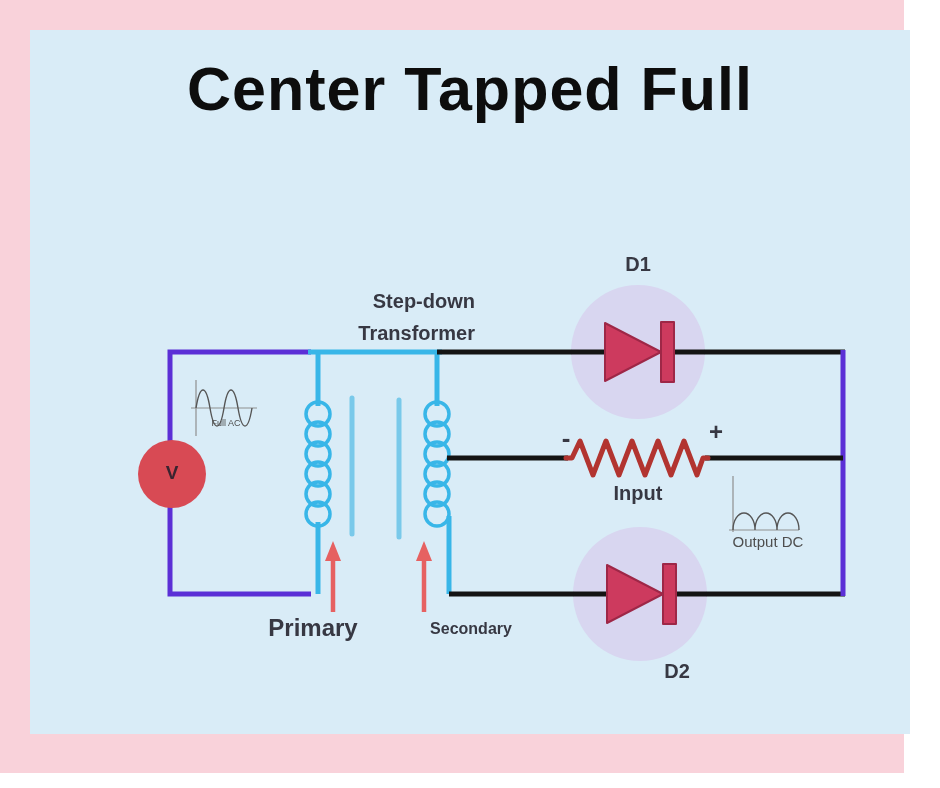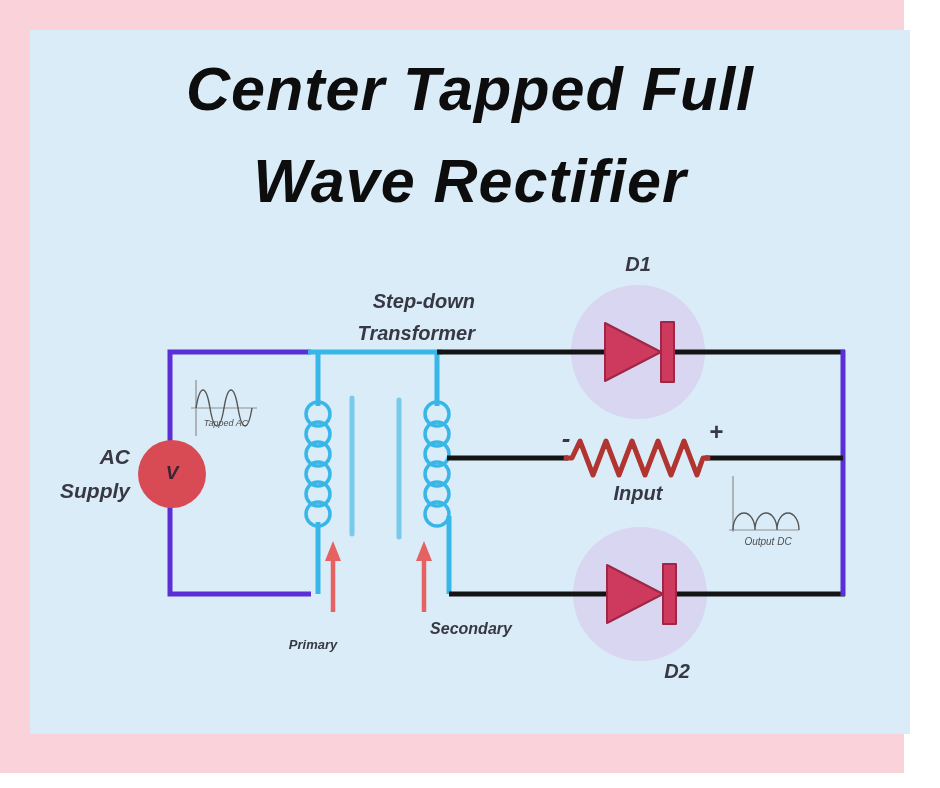--- a/index.html
+++ b/index.html
@@ -3,21 +3,20 @@
 <meta charset="utf-8">
 <style>
   html,body{margin:0;padding:0;}
   body{
     width:940px;height:788px;overflow:hidden;
     font-family:"Liberation Sans","DejaVu Sans",sans-serif;
   }
   .frame{
     position:relative;width:904px;height:788px;
     background:var(--frame);
-    font-style:italic;
   }
   .bottom-strip{
     position:absolute;left:0;bottom:0;width:940px;height:15px;
     background:#ffffff;
   }
   .panel{
     position:absolute;left:30px;top:30px;width:880px;height:704px;
     background:var(--panel);
   }
   h1.title{
@@ -47,21 +46,21 @@
   .inset-axis{stroke:#8f8f8f;stroke-width:1.2;fill:none;}
   .inset-wave{stroke:#555555;stroke-width:1.4;fill:none;}
   .source{fill:var(--source);}
 </style>
 </head>
 <body>
 
 <div class="frame">
 
   <div class="panel">
-    <h1 class="title"><span>Center Tapped Full</span><br><span>Wave Rectifier</span></h1>
+    <h1 class="title"><span>Center Tapped Full</span><br></h1>
   </div>
 
   <svg class="circuit" viewBox="0 0 940 788">
 
     <path class="w-purple" d="M 311 352 L 170 352 L 170 594 L 311 594"></path>
 
     <path class="w-cyan" d="M 318 352 L 318 406"></path>
     <path class="w-cyan" d="M 318 522 L 318 594"></path>
 
     <path class="w-cyan" d="M 308 352 L 442 352"></path>
@@ -133,38 +132,37 @@
     <g>
       <line class="arrow" x1="333" y1="612" x2="333" y2="559"></line>
       <polygon class="arrow-head" points="325,561 341,561 333,541"></polygon>
     </g>
     <g>
       <line class="arrow" x1="424" y1="612" x2="424" y2="559"></line>
       <polygon class="arrow-head" points="416,561 432,561 424,541"></polygon>
     </g>
   </svg>
 
-  <div class="lbl" style="left:88px;top:474px;width:84px;font-size:21px;line-height:1.6;">AC Supply</div>
 
   <div class="lbl" style="left:172px;top:473px;font-size:19px;color:#3a2430;">V</div>
 
-  <div class="lbl tiny" style="left:226px;top:423px;font-size:9px;">Tapped AC</div>
+  <div class="lbl tiny" style="left:226px;top:423px;font-size:9px;">Full AC</div>
 
   <div class="lbl" style="left:385px;top:317px;width:180px;font-size:20px;line-height:1.6;">Step-down Transformer</div>
 
   <div class="lbl" style="left:638px;top:264px;font-size:20px;">D1</div>
 
   <div class="lbl" style="left:677px;top:671px;font-size:20px;">D2</div>
 
   <div class="lbl" style="left:566px;top:438px;font-size:26px;">-</div>
 
   <div class="lbl" style="left:716px;top:432px;font-size:24px;">+</div>
 
   <div class="lbl" style="left:638px;top:493px;font-size:20px;">Input</div>
 
-  <div class="lbl tiny" style="left:768px;top:541px;font-size:10px;">Output DC</div>
+  <div class="lbl tiny" style="left:768px;top:541px;font-size:15px;">Output DC</div>
 
-  <div class="lbl" style="left:313px;top:644px;font-size:13px;">Primary</div>
+  <div class="lbl" style="left:313px;top:628px;font-size:24px;">Primary</div>
 
   <div class="lbl" style="left:471px;top:629px;font-size:16px;">Secondary</div>
 
   <div class="bottom-strip"></div>
 </div>
 
 </body></html>

